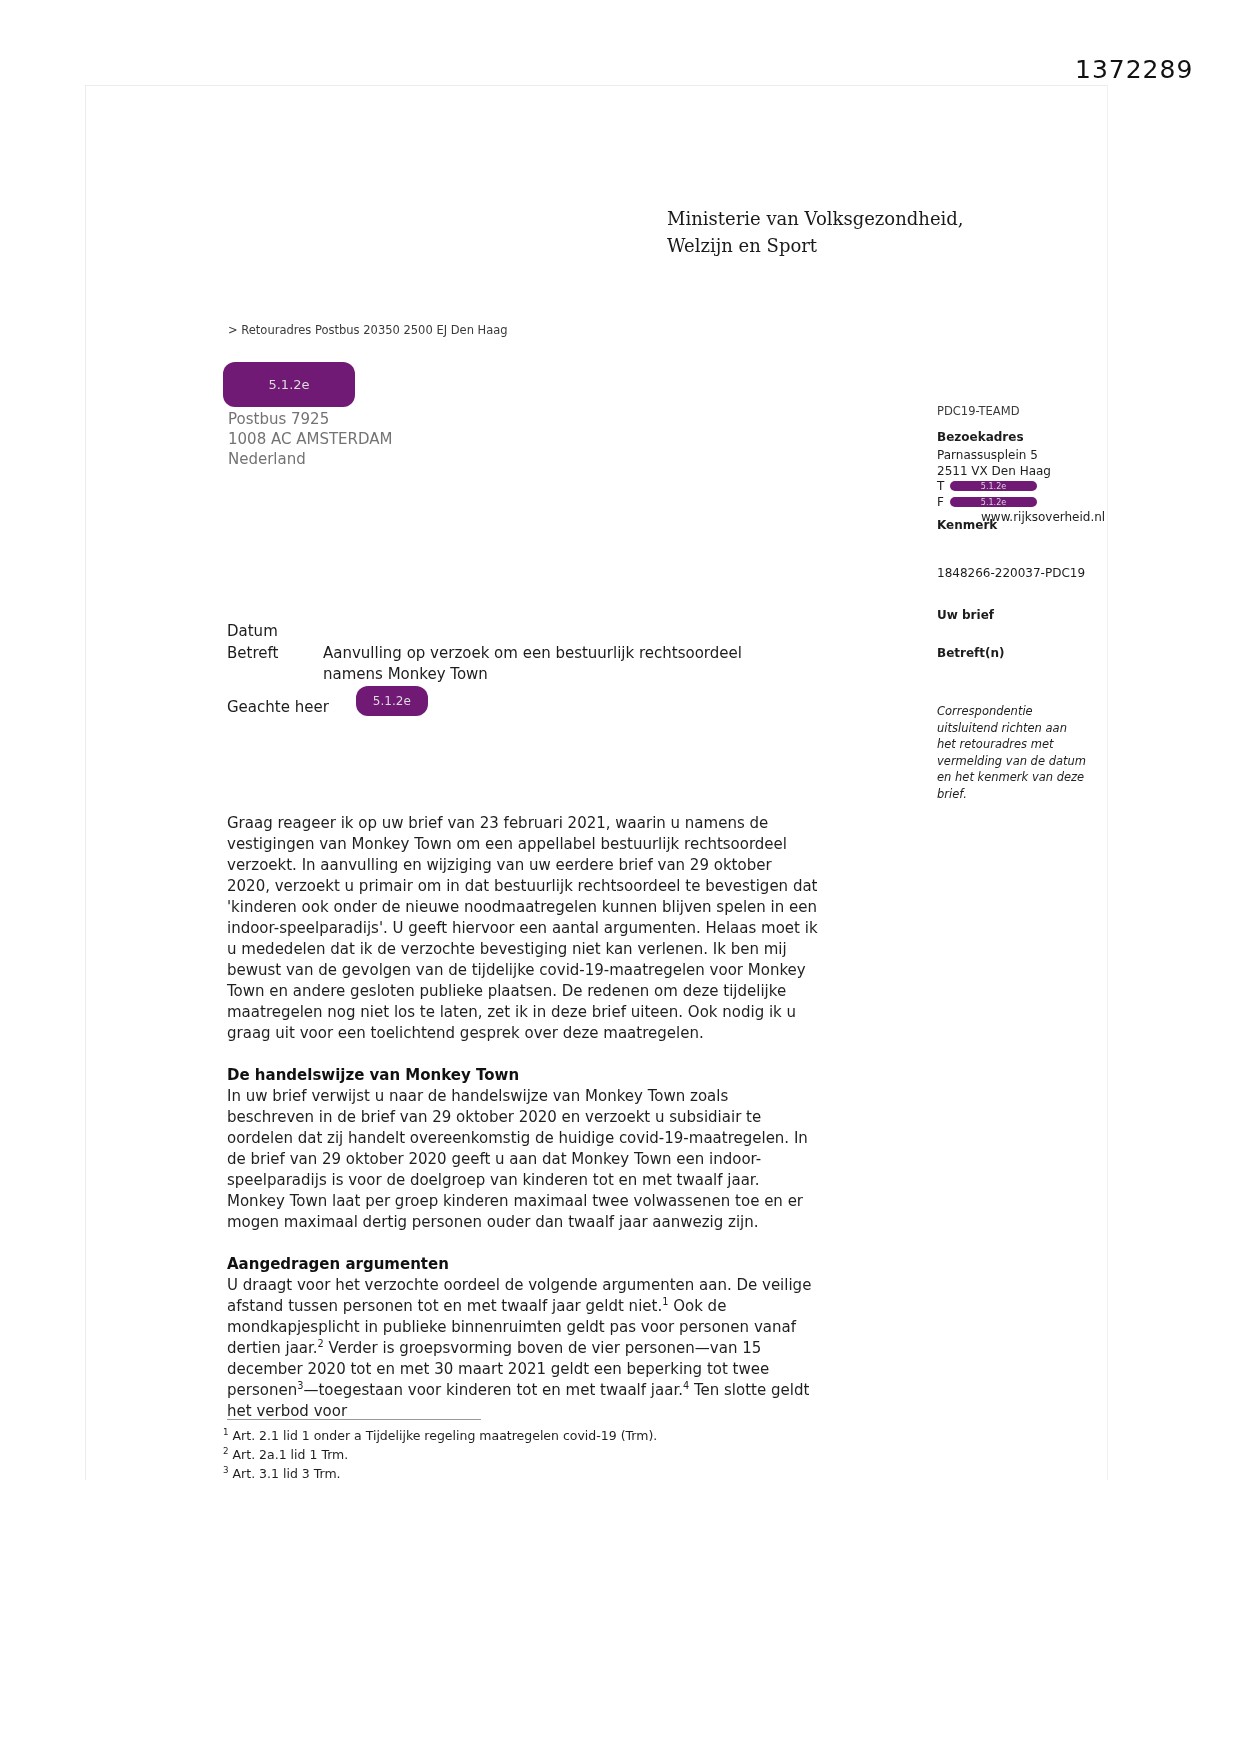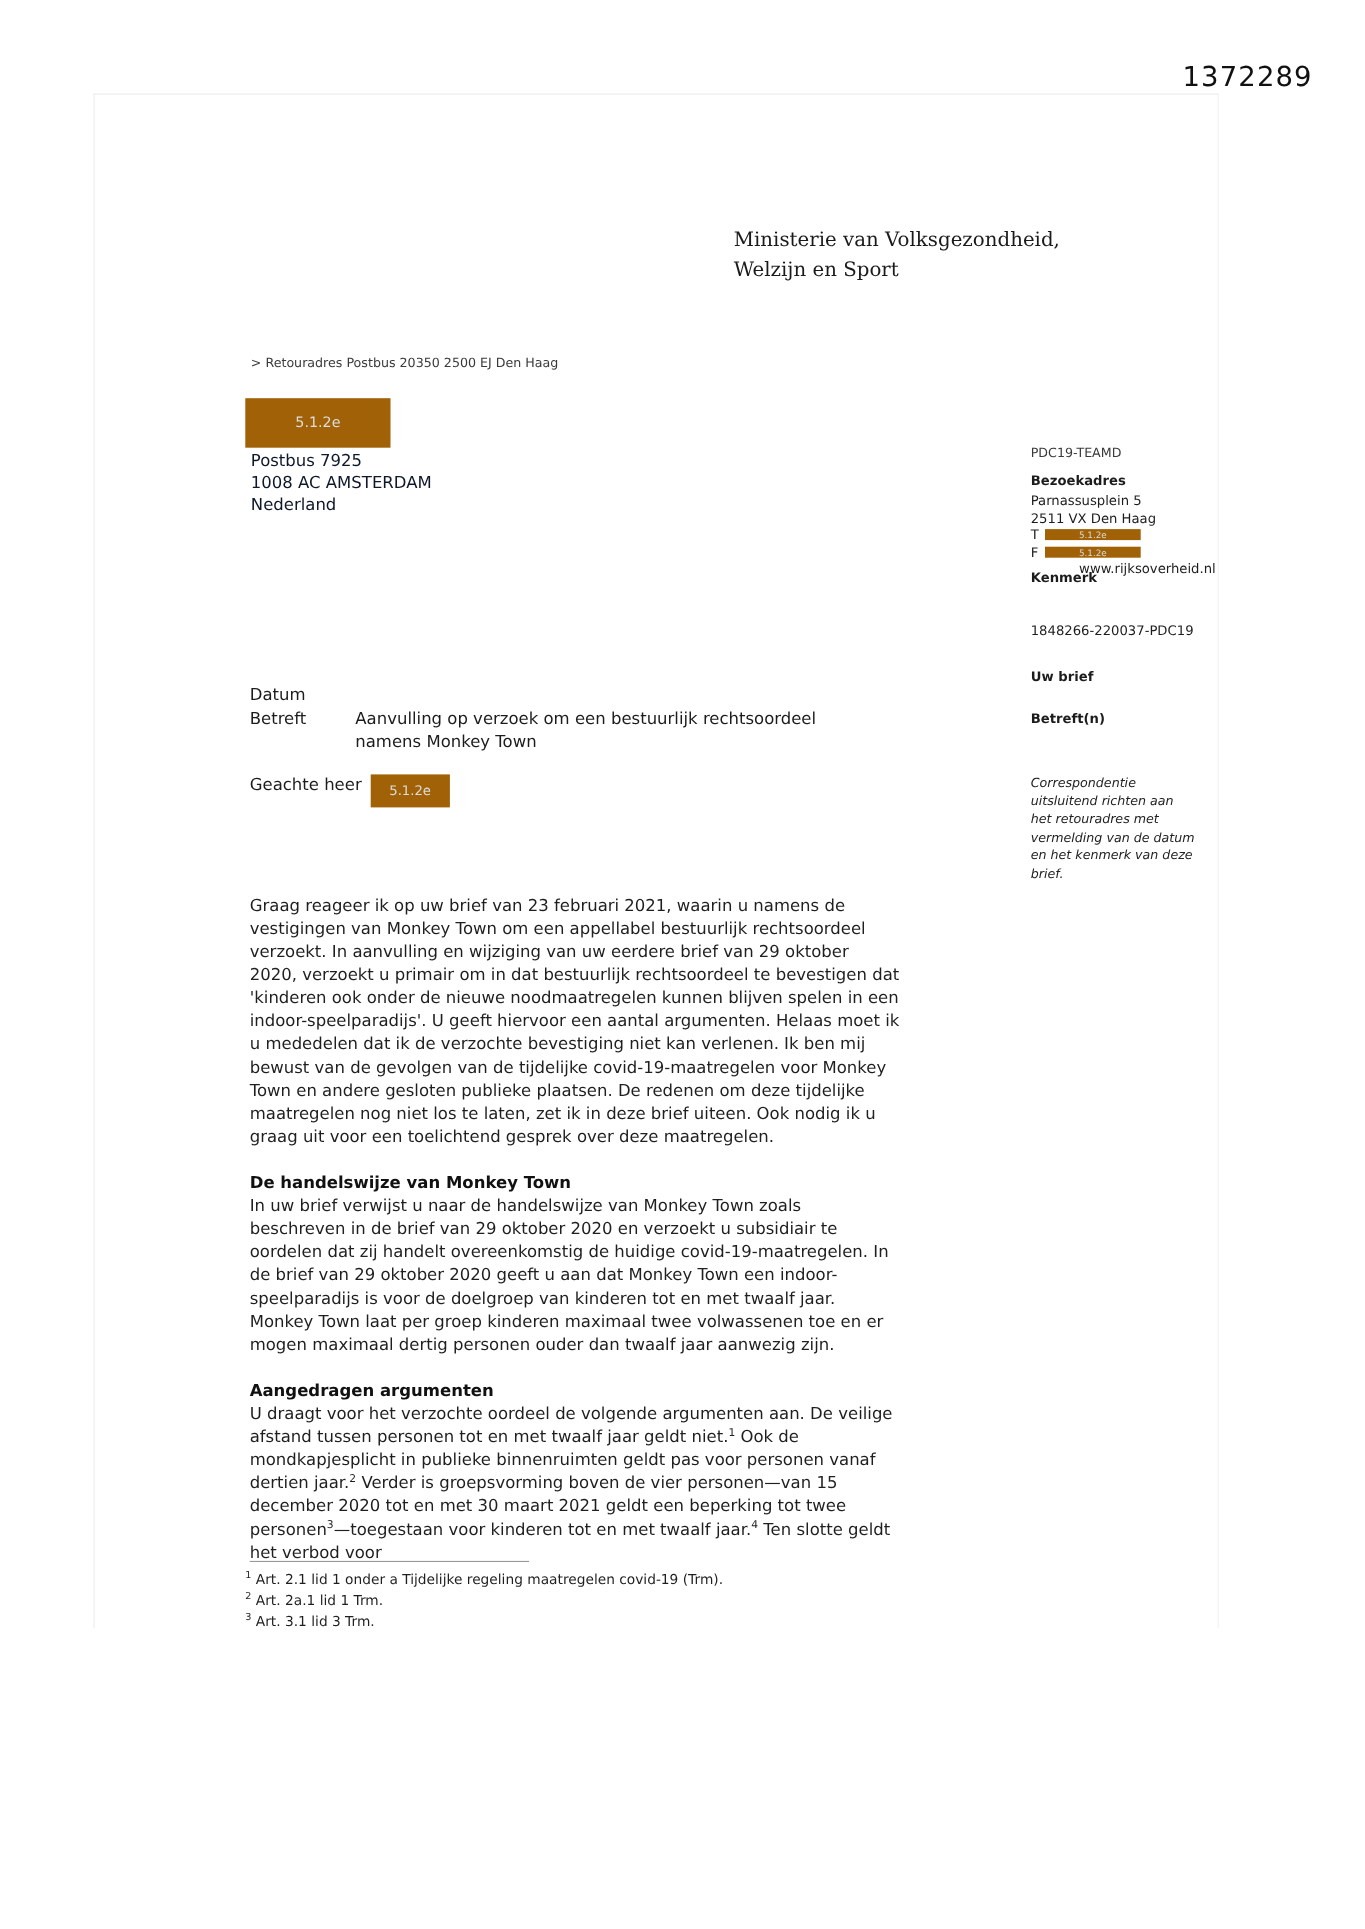--- a/index.html
+++ b/index.html
@@ -29,28 +29,29 @@
   .ministry{
     left:667px; top:205px;
     font-family:"DejaVu Serif","Liberation Serif",serif;
     font-size:18px; line-height:27px; color:#1a1a1a;
   }
   .return-address{
     left:228px; top:323px;
     font-size:11.5px; color:#3a3a3a;
   }
   .redaction{
-    background:#a16207; color:#dcdcdc;
+    background:#701a75; color:#dcdcdc;
     display:flex; align-items:center; justify-content:center;
     font-size:13px;
+    border-radius:12px;
   }
   .addr-redaction{ left:223px; top:362px; width:132px; height:45px; }
   .recipient{
     left:228px; top:409px;
-    font-size:15px; line-height:20px; color:#0f172a;
+    font-size:15px; line-height:20px; color:#737373;
   }
   .sidebar-text{ font-size:12px; line-height:15px; color:#1c1c1c; }
   .sb-team{ left:937px; top:404px; font-size:11.5px; color:#3a3a3a; }
   .sb-label{ font-weight:bold; }
   .sb-bezoekadres{ left:937px; top:430px; }
   .sb-addr1{ left:937px; top:448px; }
   .sb-addr2{ left:937px; top:464px; }
   .tf-row{ display:flex; align-items:center; }
   .tf-row .tf-label{ font-size:12px; width:13px; }
   .tf-redaction{ width:87px; height:10px; font-size:8px; color:#d8d8d8; }
@@ -62,21 +63,21 @@
   .sb-uwbrief{ left:937px; top:608px; }
   .sb-bijlage{ left:937px; top:646px; }
   .sb-corr{
     left:937px; top:703px; width:152px;
     font-style:italic; font-size:11.5px; line-height:16.5px; color:#222;
   }
   .datum-row{ left:227px; top:621px; font-size:15px; line-height:21px; }
   .betreft-row{ left:227px; top:643px; font-size:15px; line-height:21px; display:flex; }
   .betreft-label{ width:96px; flex:none; }
   .betreft-value{ width:440px; }
-  .salutation-row{ left:227px; top:704px; display:flex; align-items:flex-start; font-size:15px; }
+  .salutation-row{ left:227px; top:686px; display:flex; align-items:flex-end; font-size:15px;gap:19px; }
   .sal-redaction{ width:72px; height:30px; margin-left:8px; font-size:12px; }
   .body-col{
     left:227px; top:813px; width:592px;
     font-size:15px; line-height:21px; color:#1f1f1f;
   }
   .body-col p{ margin:0 0 21px 0; }
   .body-col h2{
     margin:0; font-size:15px; line-height:21px; font-weight:bold; color:#111;
   }
   .body-col sup{ font-size:0.65em; line-height:0; }

